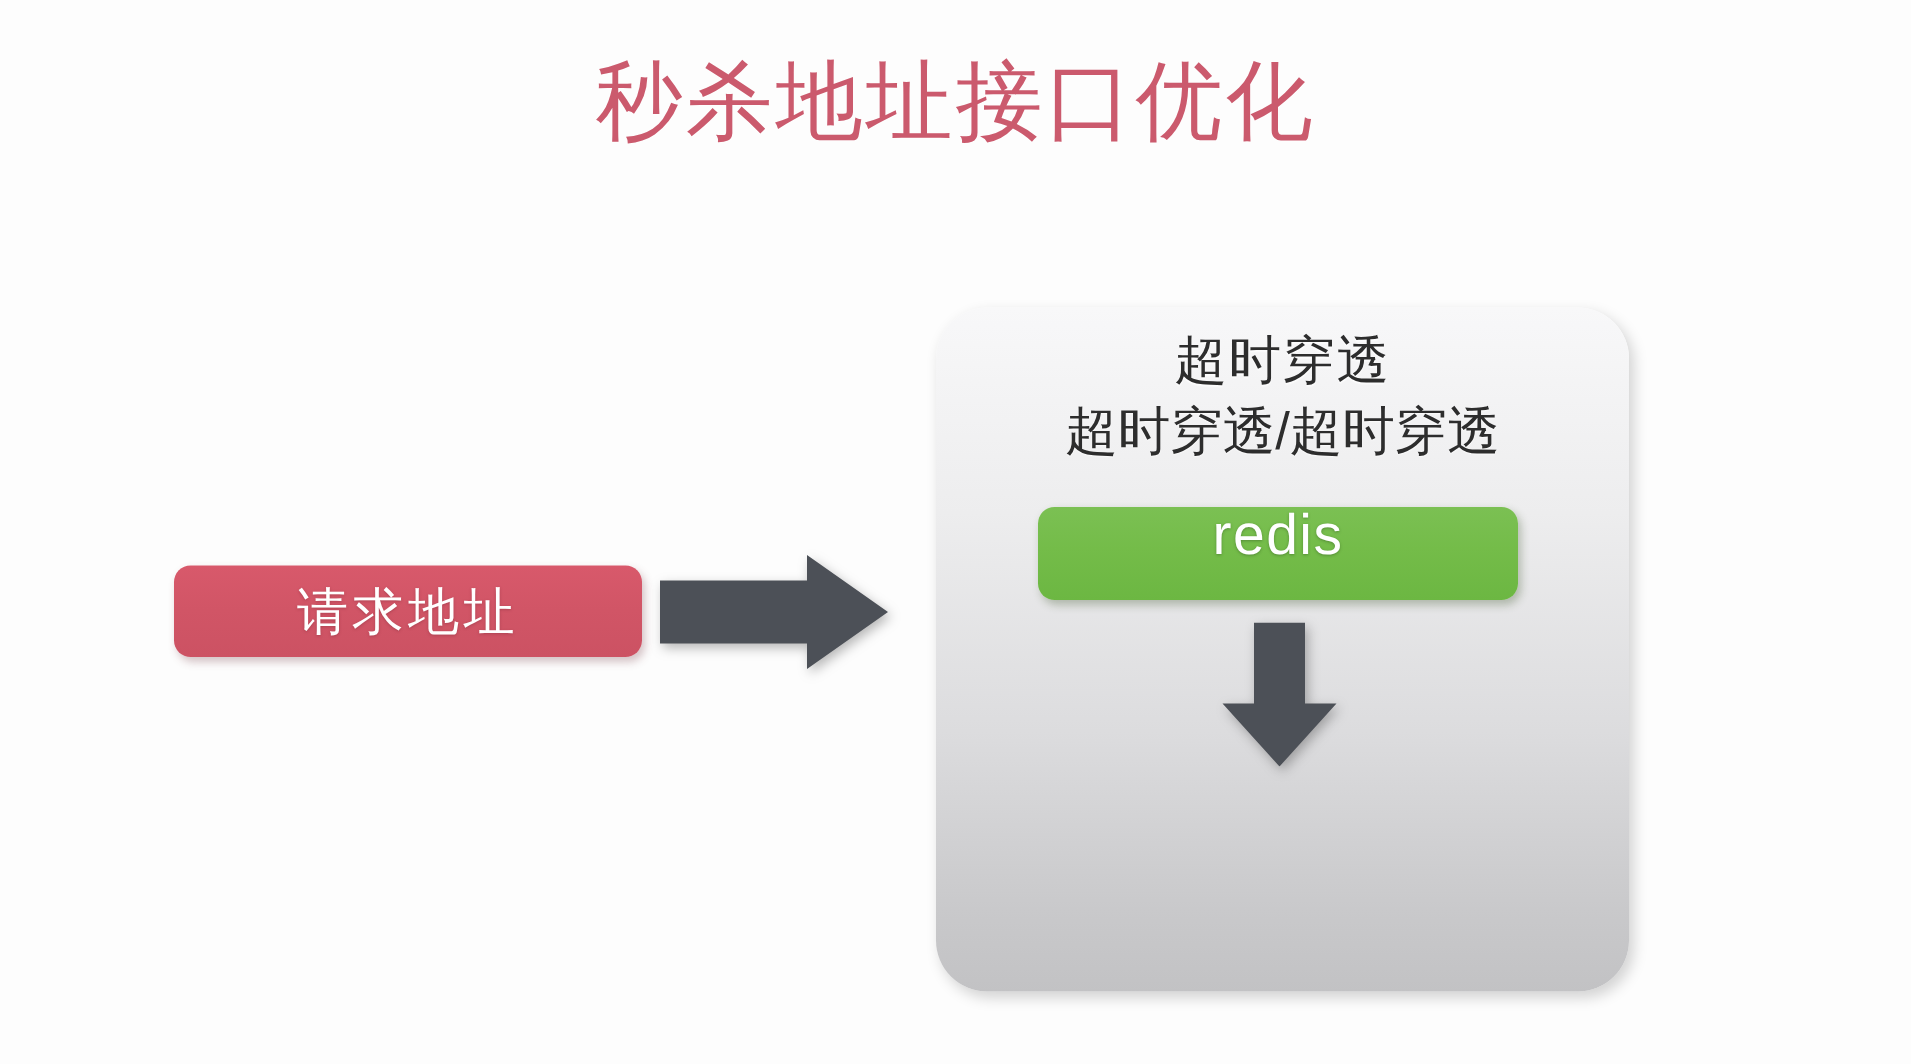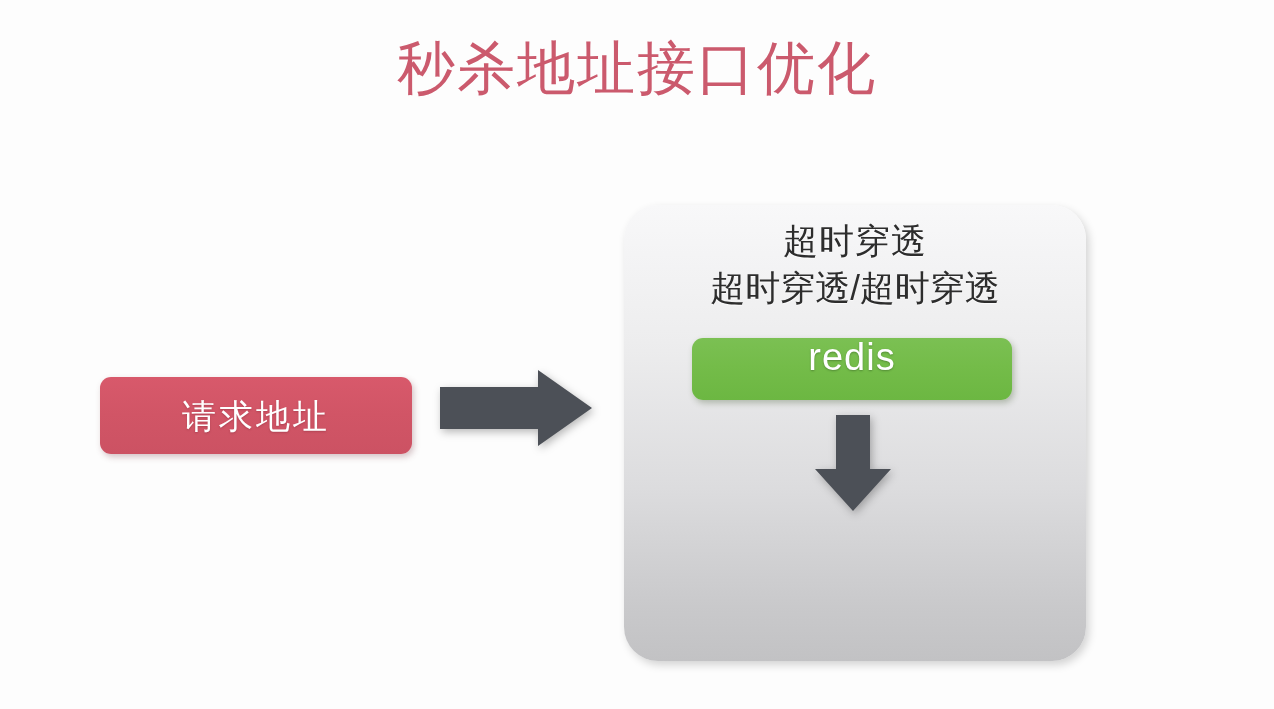--- a/index.html
+++ b/index.html
@@ -27,24 +27,24 @@
     font-weight: 400;
     color: #cb5a6d;
     letter-spacing: 2px;
     white-space: nowrap;
     text-shadow: 0 1px 0 rgba(255,255,255,0.65);
   }
 
   
   .request-node {
     position: absolute;
-    left: 100px;
+    left: 116px;
     top: 377px;
     width: 312px;
-    height: 77px;
+    height: 61px;
     border-radius: 11px;
     background: linear-gradient(180deg, #d8596b 0%, #d15566 48%, #cc5263 100%);
     box-shadow: 2px 3px 6px rgba(120, 60, 70, 0.30);
     display: flex;
     align-items: center;
     justify-content: center;
   }
   .request-node-label {
     color: #ffffff;
     font-size: 34px;

